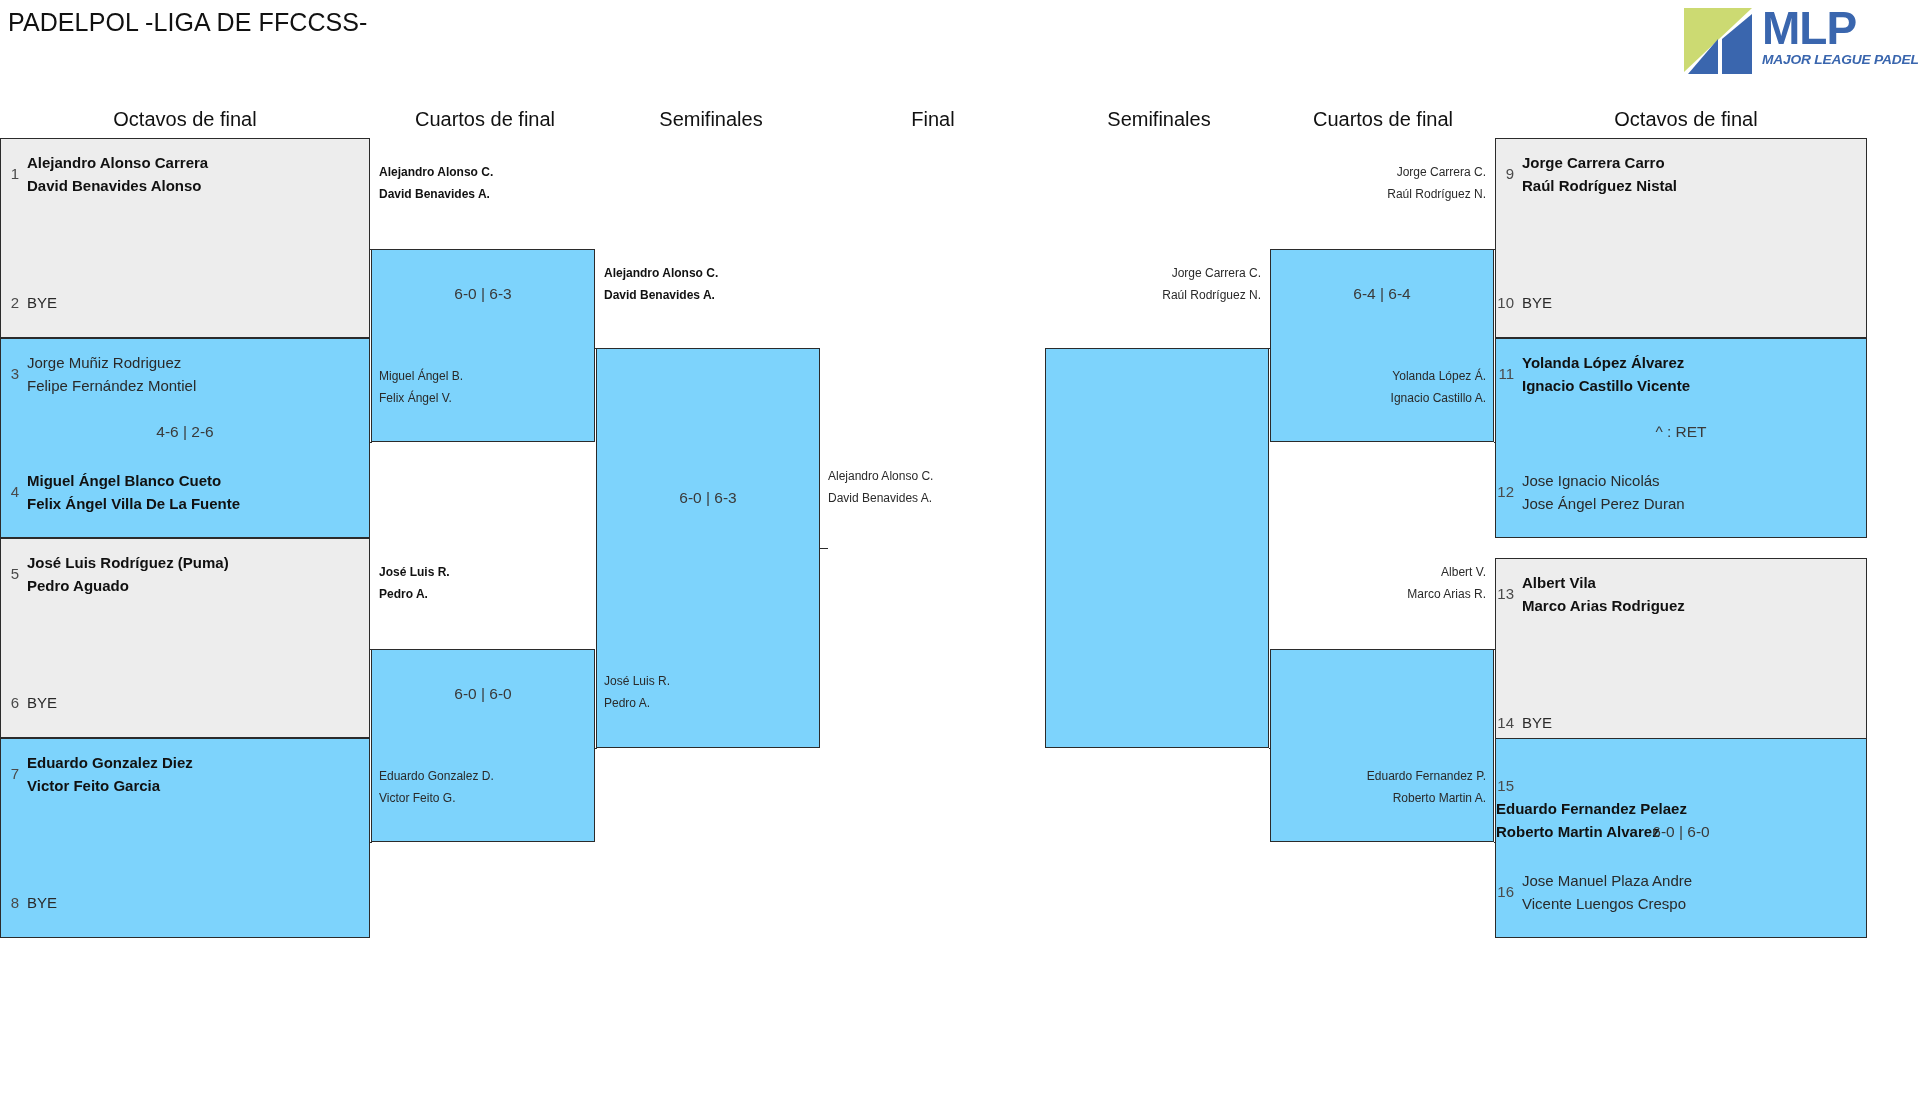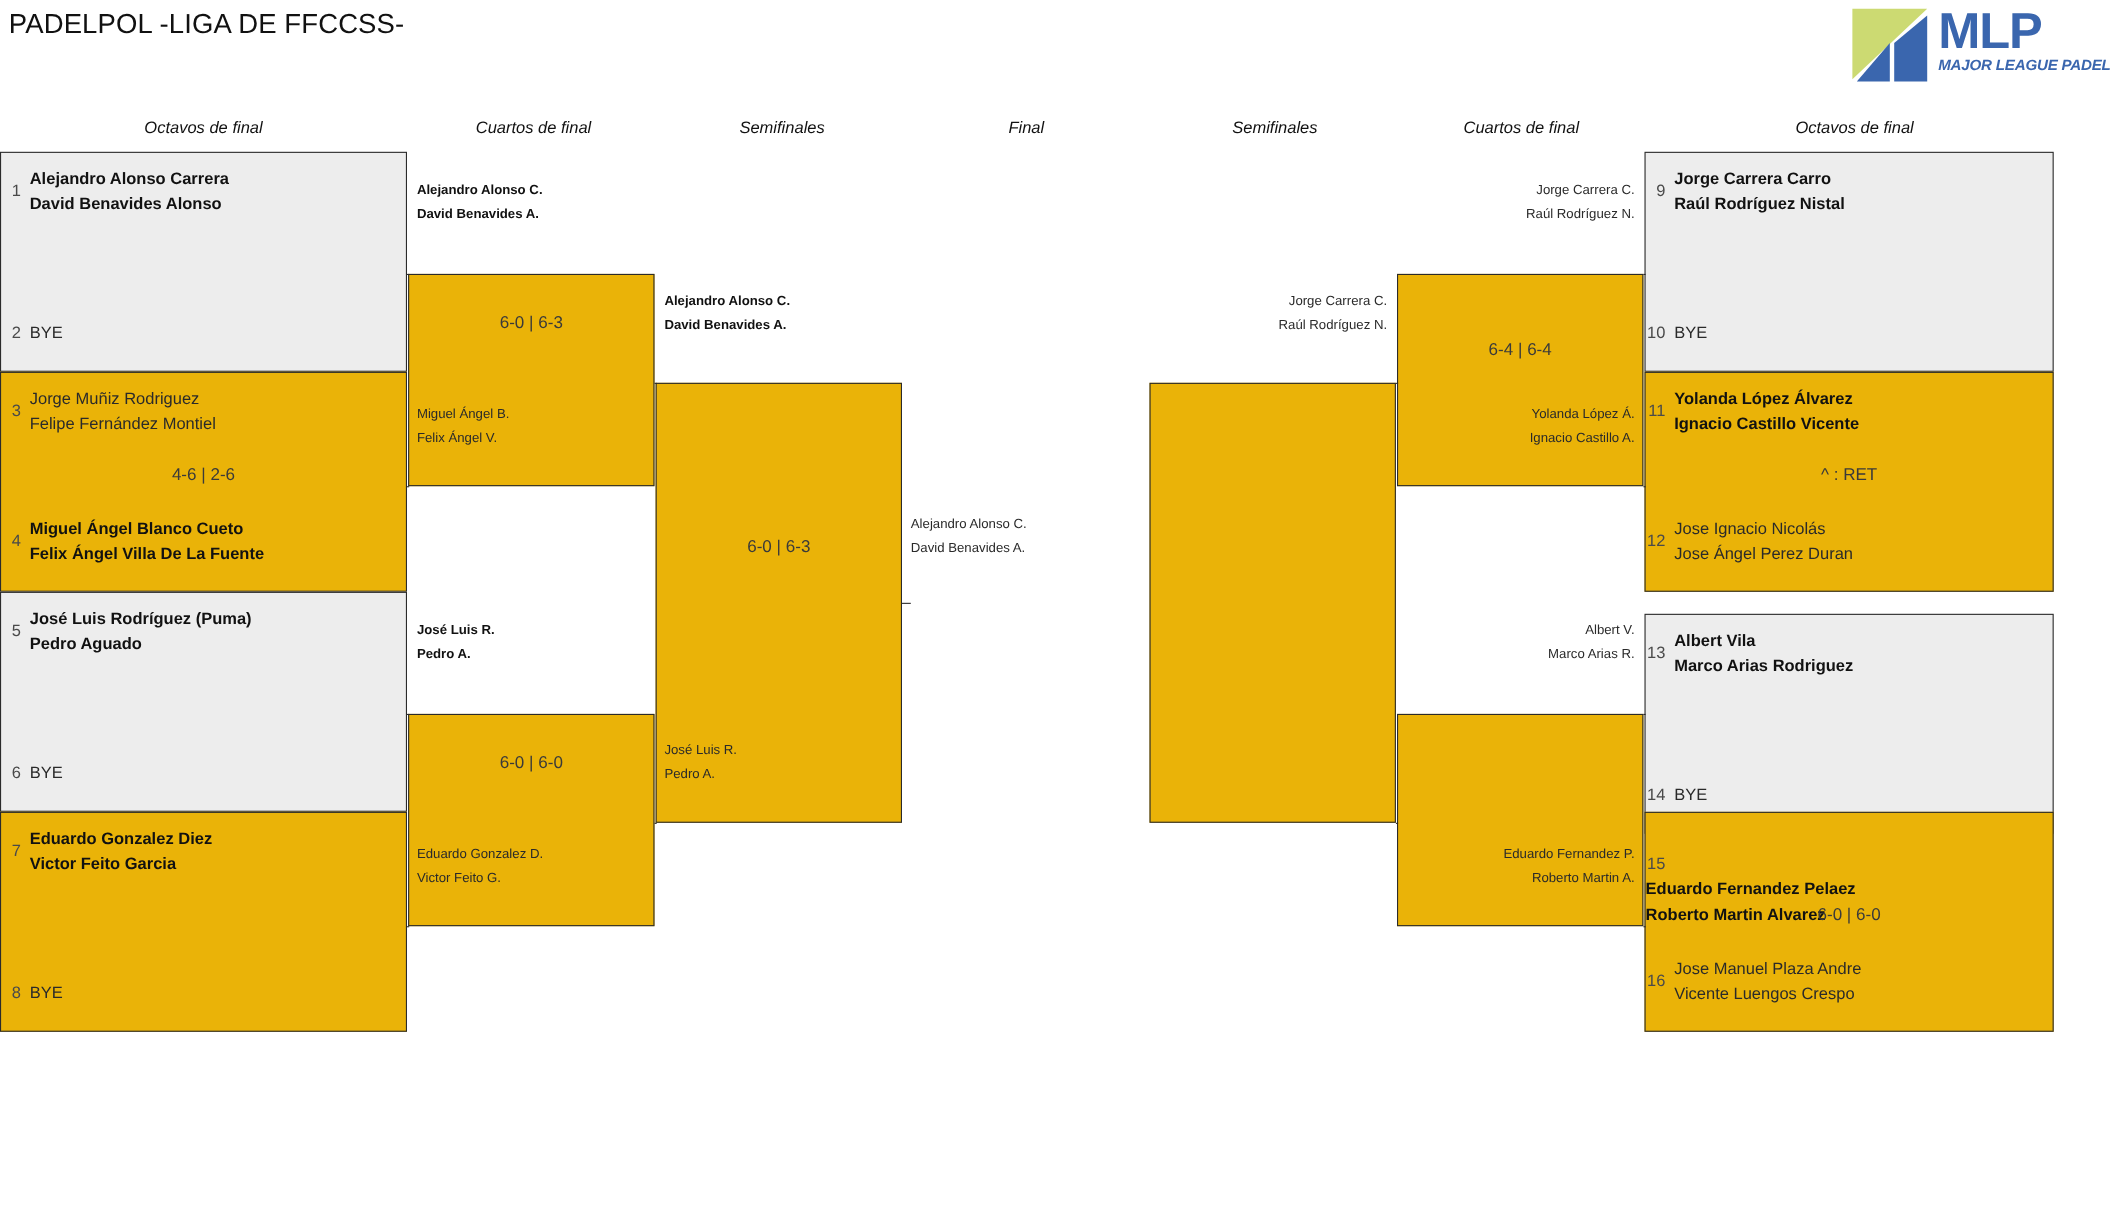--- a/index.html
+++ b/index.html
@@ -69,33 +69,32 @@
     font-style: italic;
     white-space: nowrap;
     transform: scaleX(1.02);
     transform-origin: left center;
   }
 
   
   .round-header {
     position: absolute;
     top: 108px;
-    font-size: 15px;
+    font-size: 20px;
     color: #111111;
     text-align: center;
     white-space: nowrap;
-    font-style: italic;
   }
 
   
   .bracket-box {
     position: absolute;
     box-sizing: border-box;
     border: 1px solid #2b2b2b;
-    background: #eab308;
+    background: #7dd3fc;
   }
   .bracket-box.shaded {
     background: #ededed;
   }
 
   
   .slot {
     position: absolute;
     display: flex;
     align-items: flex-start;
@@ -300,21 +299,21 @@
 
 <div class="bracket-box" style="left:1045px; top:348px; width:224px; height:400px;">
   <div class="score" style="top:140px;"></div>
 </div>
 <div class="float-names right" style="left:1045px; top:262px; width:216px;">
   <span class="nm">Jorge Carrera C.</span>
   <span class="nm">Raúl Rodríguez N.</span>
 </div>
 
 <div class="bracket-box" style="left:1270px; top:249px; width:224px; height:193px;">
-  <div class="score" style="top:35px;margin-top:25px;">6-4 | 6-4</div>
+  <div class="score" style="top:35px;">6-4 | 6-4</div>
 </div>
 <div class="float-names right" style="left:1270px; top:161px; width:216px;">
   <span class="nm">Jorge Carrera C.</span>
   <span class="nm">Raúl Rodríguez N.</span>
 </div>
 <div class="float-names right" style="left:1270px; top:365px; width:216px;">
   <span class="nm">Yolanda López Á.</span>
   <span class="nm">Ignacio Castillo A.</span>
 </div>
 

